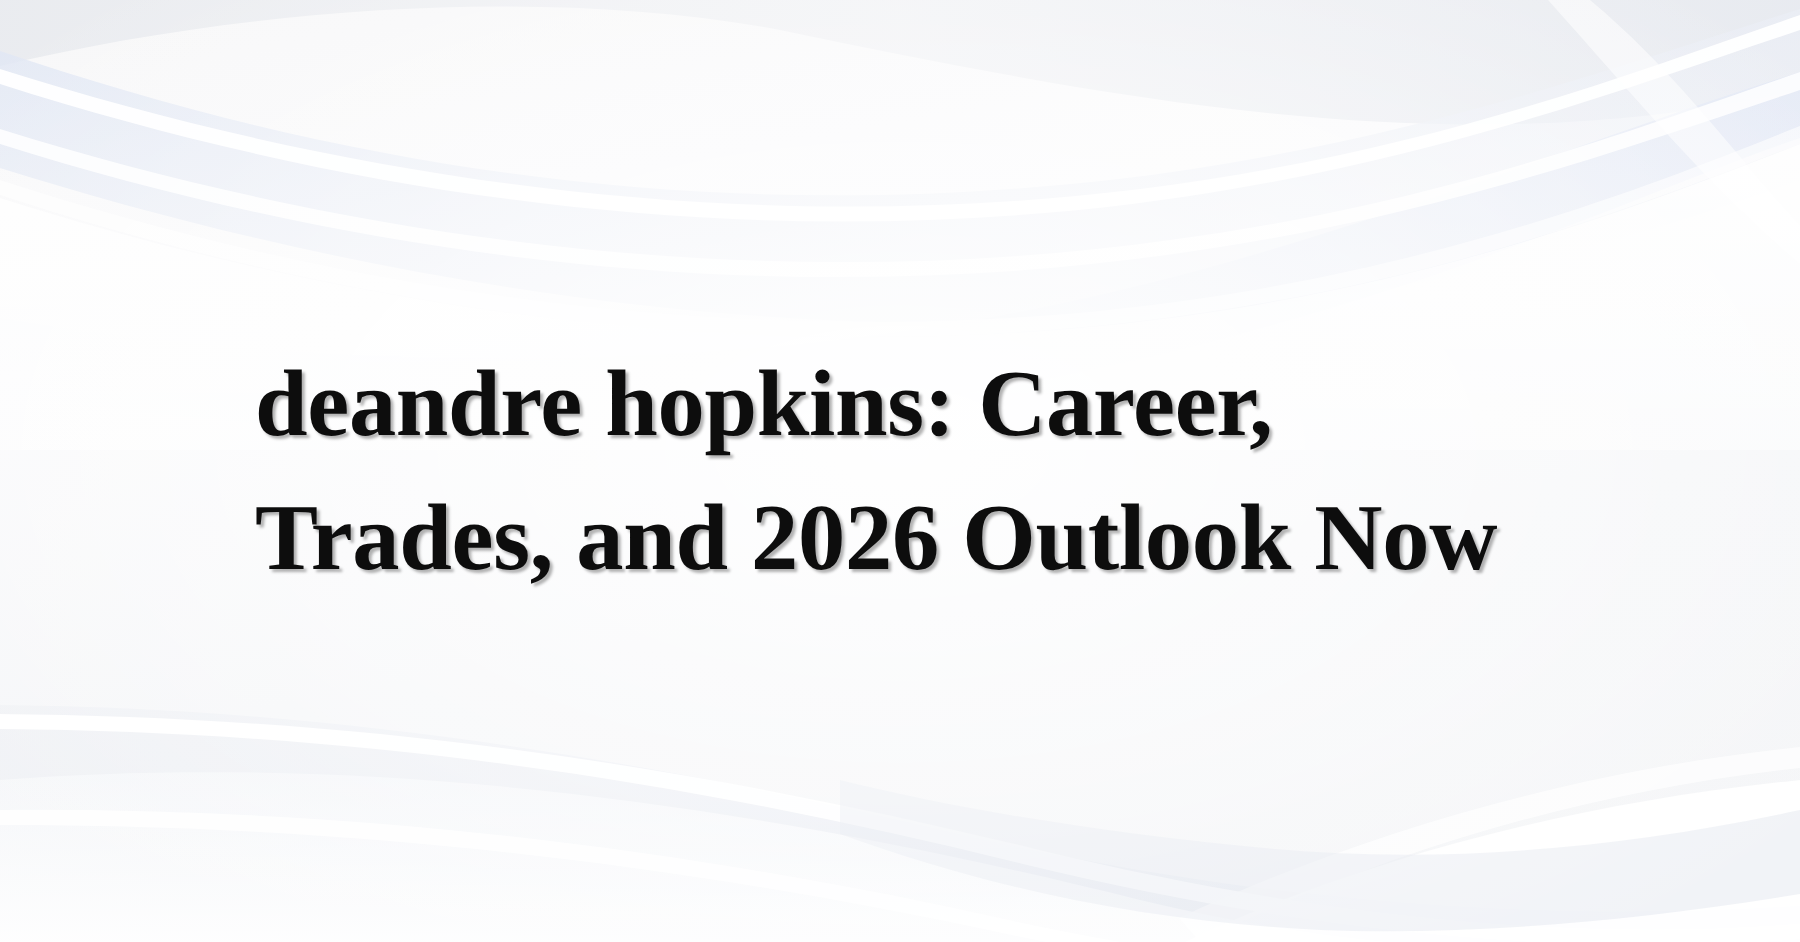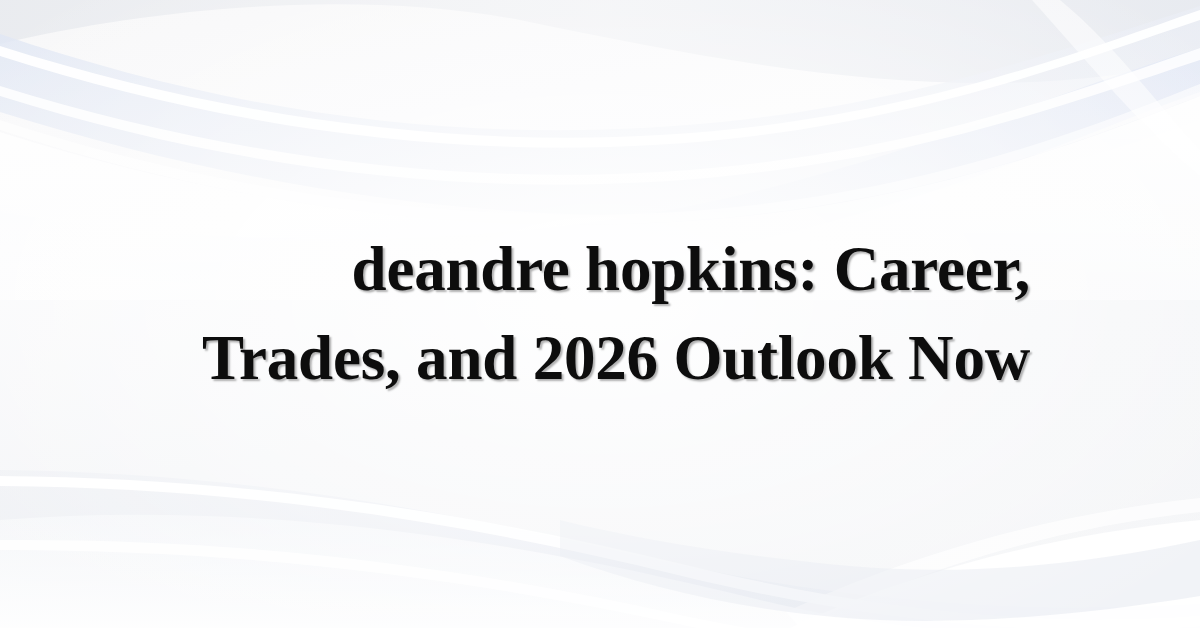--- a/index.html
+++ b/index.html
@@ -54,21 +54,21 @@
     display: flex;
     align-items: center;
     justify-content: center;
     padding: 0 150px;
     box-sizing: border-box;
   }
 
   .title {
     margin: 0;
     width: 860px;
-    text-align: right;
+    text-align: left;
     font-family: "Liberation Serif", "DejaVu Serif", serif;
     font-weight: 700;
     font-size: 63px;
     line-height: 1.42;
     letter-spacing: -0.2px;
     color: #0d0d0d;
     text-shadow: 2px 2px 2px rgba(0,0,0,0.30);
     word-wrap: break-word;
   }
 </style>

